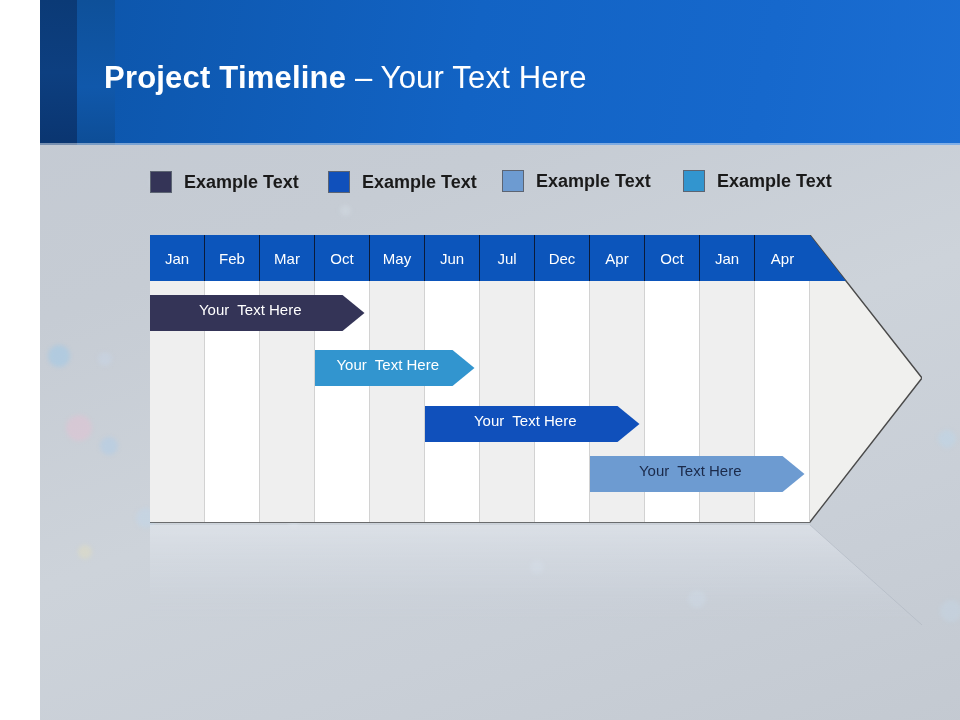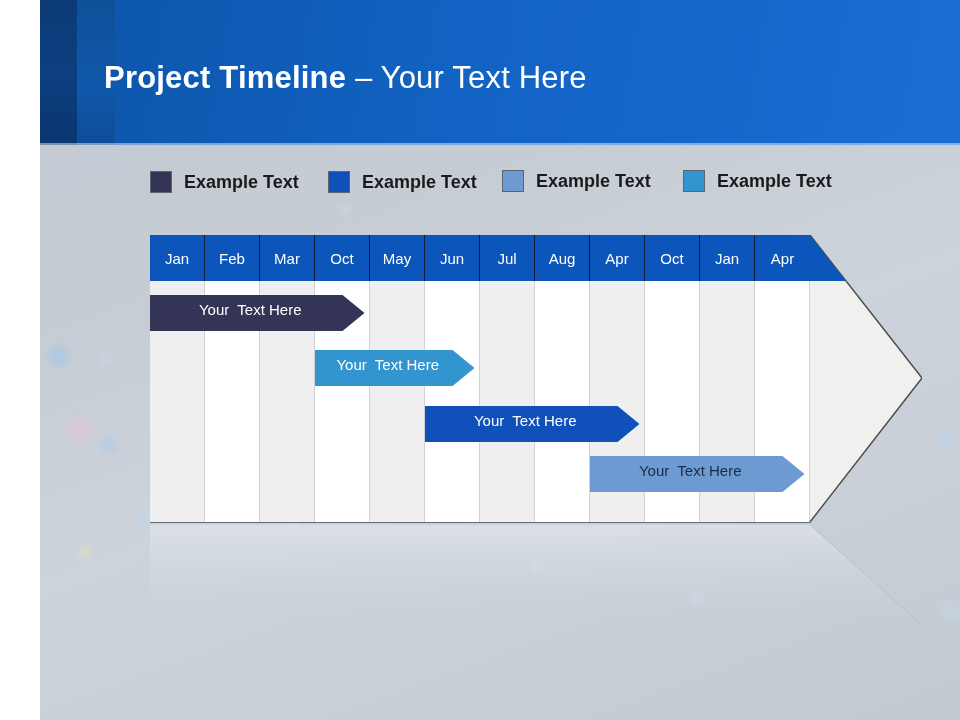--- a/index.html
+++ b/index.html
@@ -231,21 +231,21 @@
     </svg>
 
     <div id="month-row">
         <div class="month-cell">Jan</div>
         <div class="month-cell">Feb</div>
         <div class="month-cell">Mar</div>
         <div class="month-cell">Oct</div>
         <div class="month-cell">May</div>
         <div class="month-cell">Jun</div>
         <div class="month-cell">Jul</div>
-        <div class="month-cell">Aug</div>
+        <div class="month-cell">Dec</div>
         <div class="month-cell">Apr</div>
         <div class="month-cell">Oct</div>
         <div class="month-cell">Jan</div>
         <div class="month-cell">Apr</div>
       </div>
 
     <div id="grid-body">
         <div class="grid-col shade"></div>
         <div class="grid-col plain"></div>
         <div class="grid-col shade"></div>

